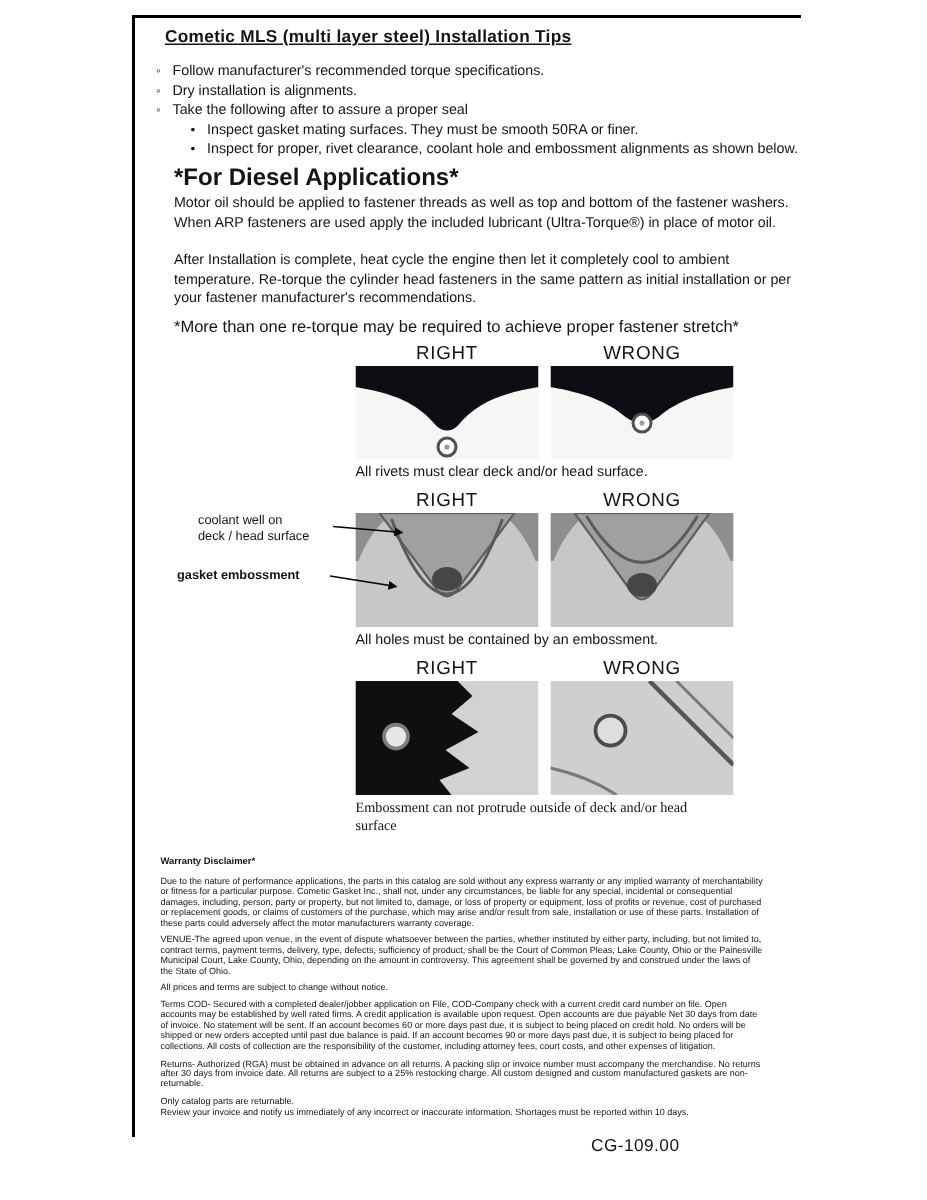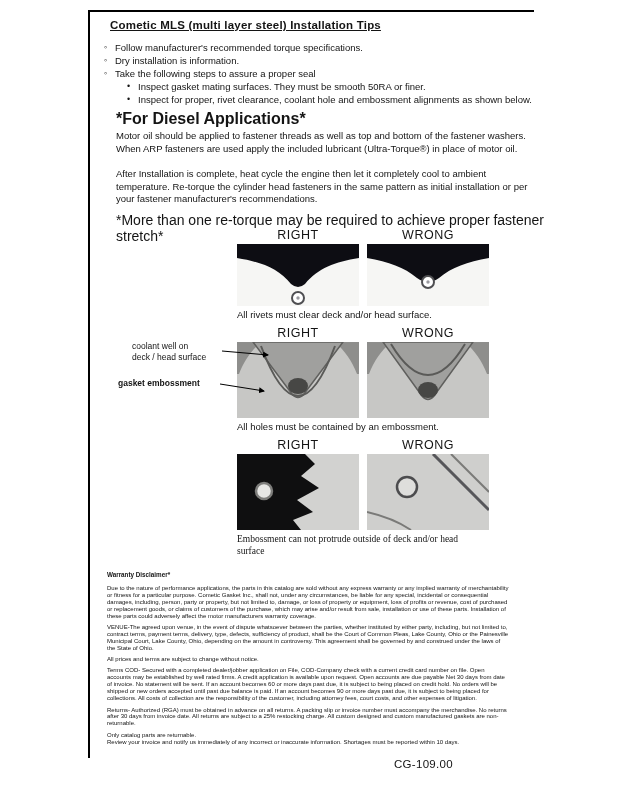--- a/index.html
+++ b/index.html
@@ -10,21 +10,21 @@
   }
   .abs { position:absolute; }
   .frame-top { height:2px; background:#000; }
   .frame-left { width:2px; background:#000; }
   .title { font-size:11.5px; font-weight:700; text-decoration:underline; white-space:nowrap; letter-spacing:0.2px; }
   .tip-row { display:flex; align-items:flex-start; font-size:9.5px; line-height:13px; }
   .tip-marker { width:11px; flex:none; font-size:9px; }
   .sub-indent { margin-left:23px; }
   .diesel-h { font-size:16px; font-weight:700; }
   .para { font-size:9.5px; line-height:12.5px; }
-  .note { font-size:14px; }
+  .note { font-size:11px; }
   .diag-labels { display:flex; gap:8px; font-size:12.5px; line-height:14px; letter-spacing:0.5px; margin-bottom:2px; }
   .diag-labels span { width:122px; text-align:center; }
   .diag-images { display:flex; gap:8px; }
   .diag-caption { font-size:9.5px; line-height:12px; margin-top:3px; margin-bottom:5px; }
   .callout { font-size:8.5px; line-height:10.5px; }
   .warranty { width:402px; font-size:6px; line-height:6.9px; }
   .warranty h3 { font-size:6.3px; font-weight:700; margin:0 0 6px 0; }
   .warranty p { margin:0 0 4.5px 0; }
   .footer { font-size:11.5px; letter-spacing:0.3px; }
   svg { display:block; }
@@ -39,25 +39,25 @@
 
   <h1 class="abs title" style="left:110px;top:19px;">Cometic MLS (multi layer steel) Installation Tips</h1>
 
   <div class="abs" style="left:104px;top:41px;width:440px;">
     <div class="tip-row">
       <span class="tip-marker">◦</span>
       <span>Follow manufacturer's recommended torque specifications.</span>
     </div>
     <div class="tip-row">
       <span class="tip-marker">◦</span>
-      <span>Dry installation is information.</span>
+      <span>Dry installation is alignments.</span>
     </div>
     <div class="tip-row">
       <span class="tip-marker">◦</span>
-      <span>Take the following steps to assure a proper seal</span>
+      <span>Take the following after to assure a proper seal</span>
     </div>
     <div class="tip-row sub-indent">
       <span class="tip-marker">•</span>
       <span>Inspect gasket mating surfaces.  They must be smooth 50RA or finer.</span>
     </div>
     <div class="tip-row sub-indent">
       <span class="tip-marker">•</span>
       <span>Inspect for proper, rivet clearance, coolant hole and embossment alignments as shown below.</span>
     </div>
   </div>

